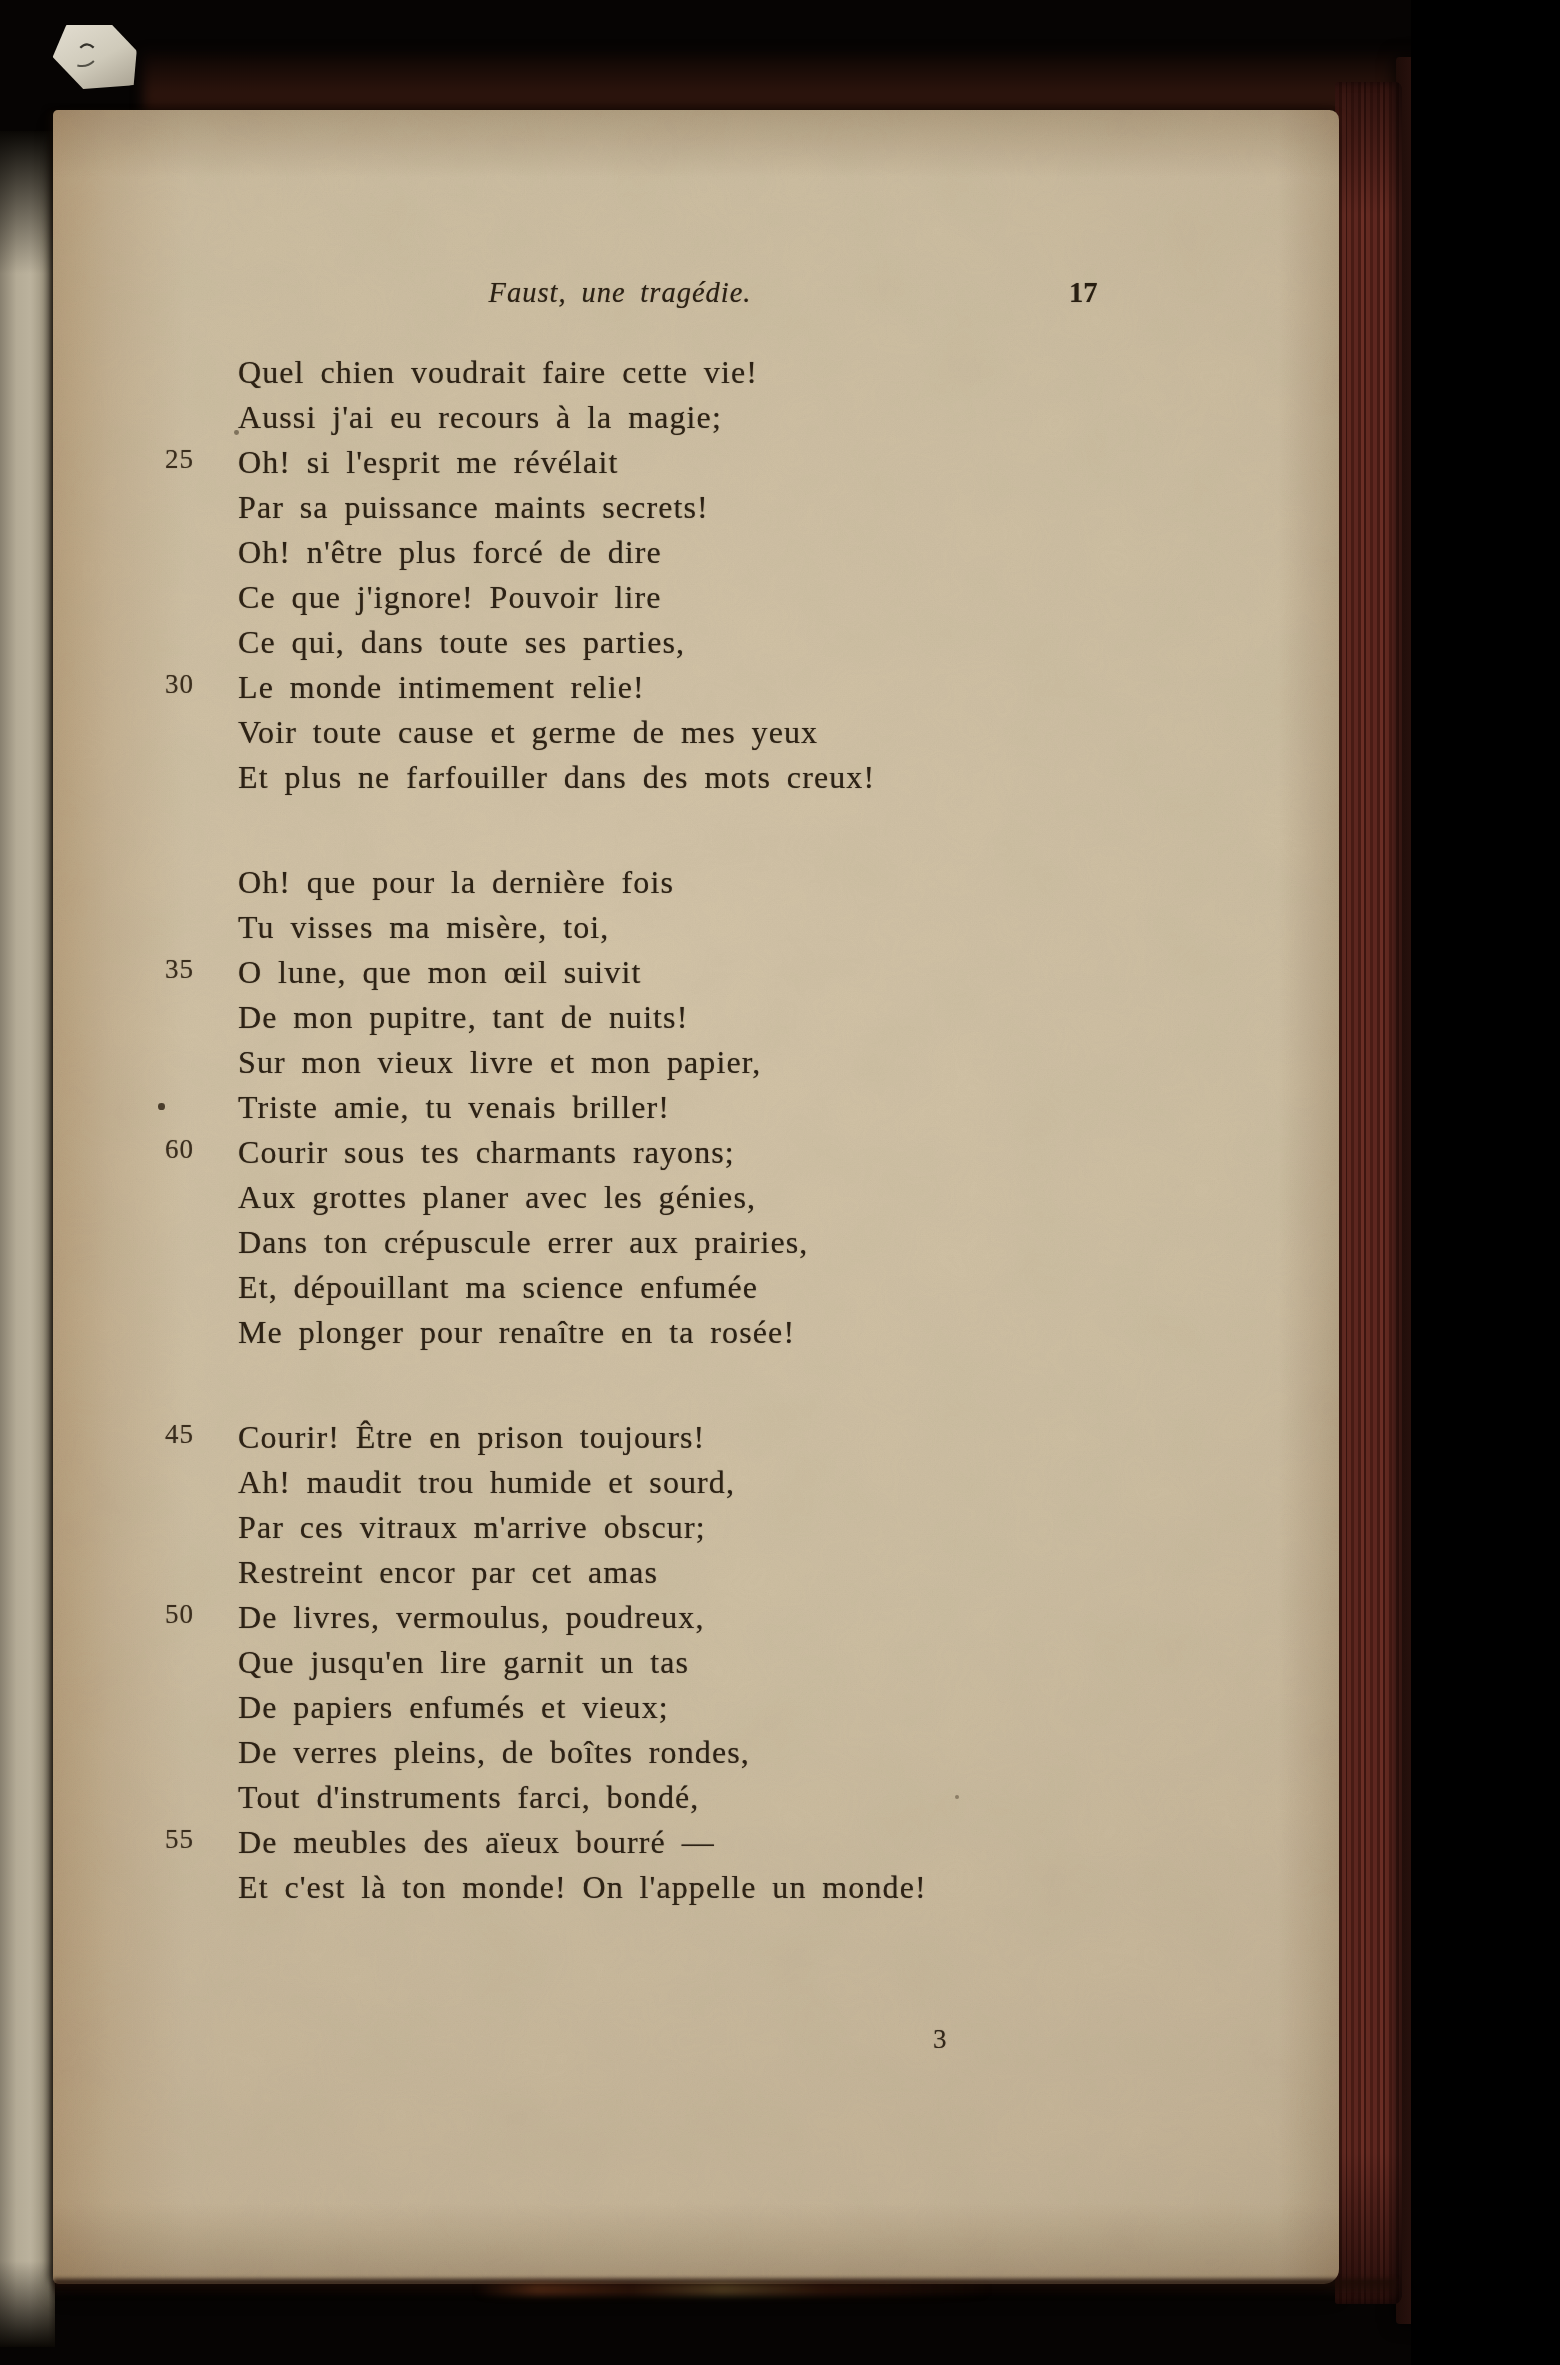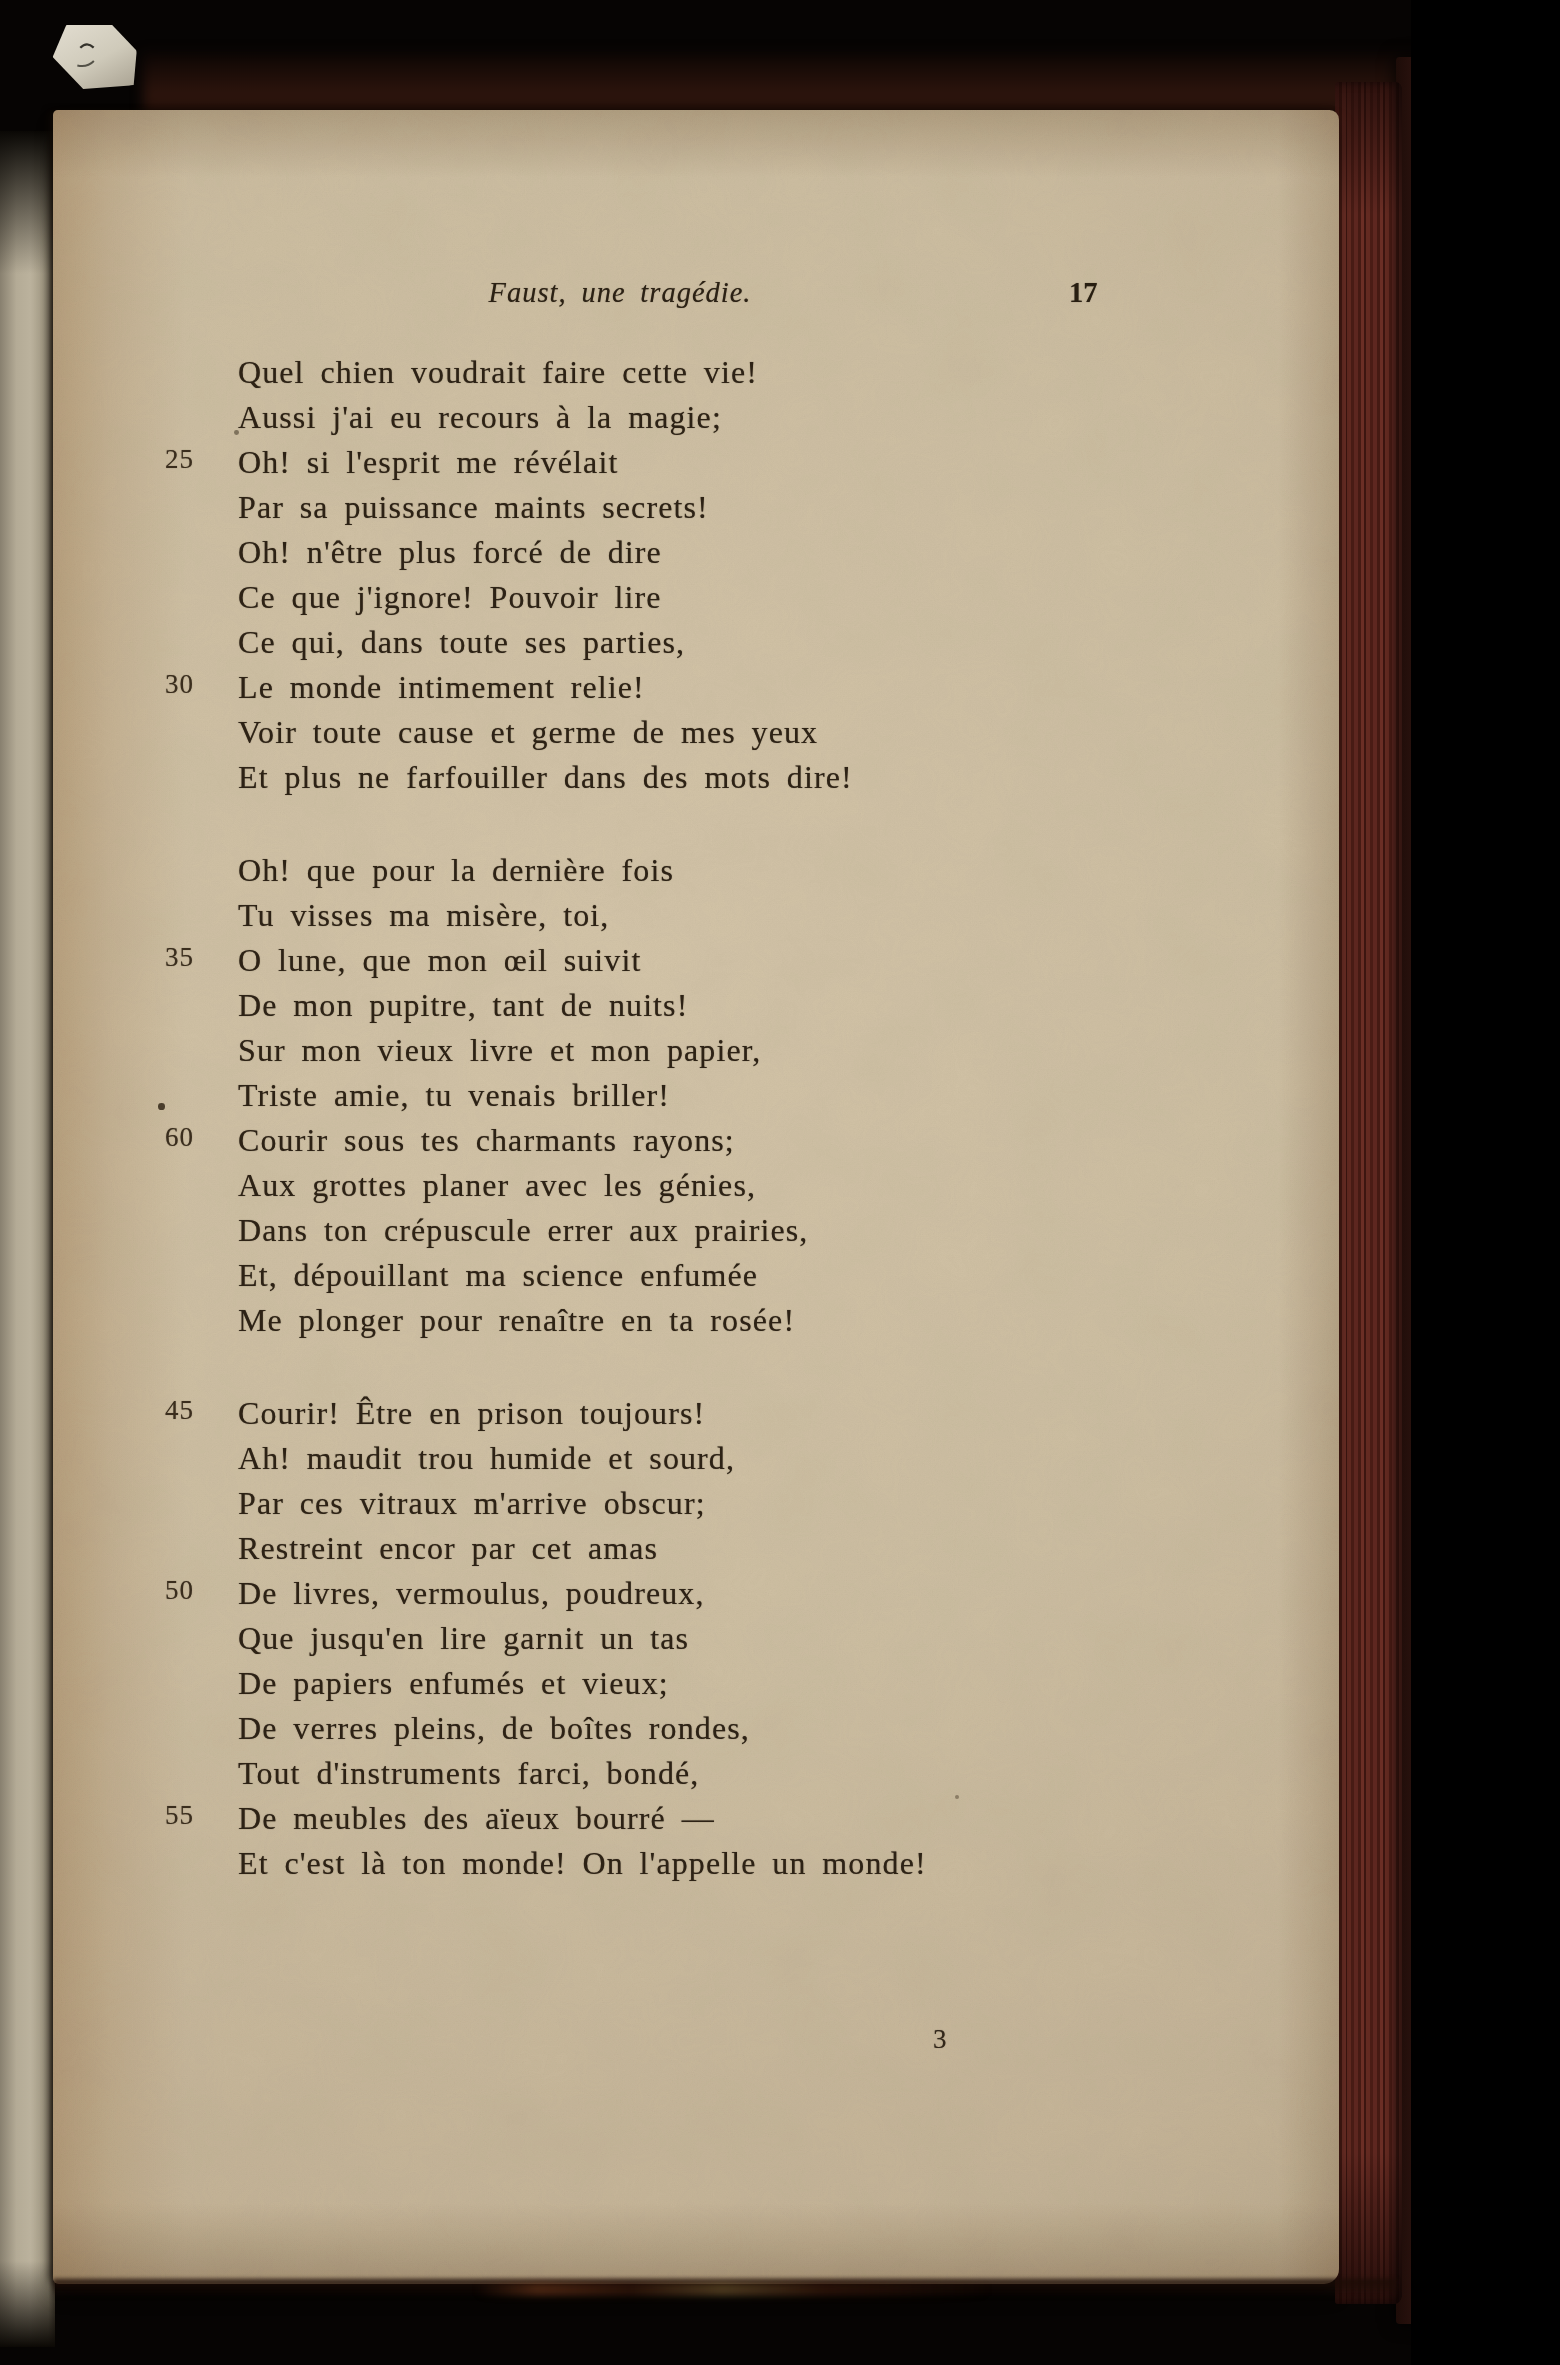--- a/index.html
+++ b/index.html
@@ -64,21 +64,21 @@
     font-style:italic;font-size:28.5px;letter-spacing:1px;word-spacing:6.7px;
     color:#2b2114;text-shadow:0 0 1px rgba(43,33,20,.55);white-space:nowrap;
   }
   .page-number{
     position:absolute;left:1016px;font-size:28.5px;font-weight:bold;
     color:#281e11;text-shadow:0 0 1px rgba(40,30,17,.5);
   }
   
   .poem{position:absolute;left:0;top:240px;width:100%;}
   .stanza{position:relative;text-align:center;}
-  .stanza + .stanza{margin-top:48px;}
+  .stanza + .stanza{margin-top:60px;}
   .line{position:relative;height:45px;white-space:nowrap;}
   .lnum{
     position:absolute;left:112px;top:3.8px;font-size:27px;color:#3a2d1d;
     letter-spacing:1px;text-shadow:0 0 1px rgba(58,45,29,.5);
   }
   .ltext{
     position:absolute;left:185px;top:0;font-size:32px;line-height:45px;
     letter-spacing:1.1px;word-spacing:6.7px;
     color:#2d2215;text-shadow:0 0 1px rgba(45,34,21,.6);
   }
@@ -210,21 +210,21 @@
           <div class="line">
             <span class="lnum">30</span>
             <span class="ltext">Le monde intimement relie!</span>
           </div>
           <div class="line">
             <span class="lnum"></span>
             <span class="ltext">Voir toute cause et germe de mes yeux</span>
           </div>
           <div class="line">
             <span class="lnum"></span>
-            <span class="ltext">Et plus ne farfouiller dans des mots dire!</span>
+            <span class="ltext">Et plus ne farfouiller dans des mots creux!</span>
           </div>
         </div>
         <div class="stanza">
           <div class="line">
             <span class="lnum"></span>
             <span class="ltext">Oh! que pour la dernière fois</span>
           </div>
           <div class="line">
             <span class="lnum"></span>
             <span class="ltext">Tu visses ma misère, toi,</span>

